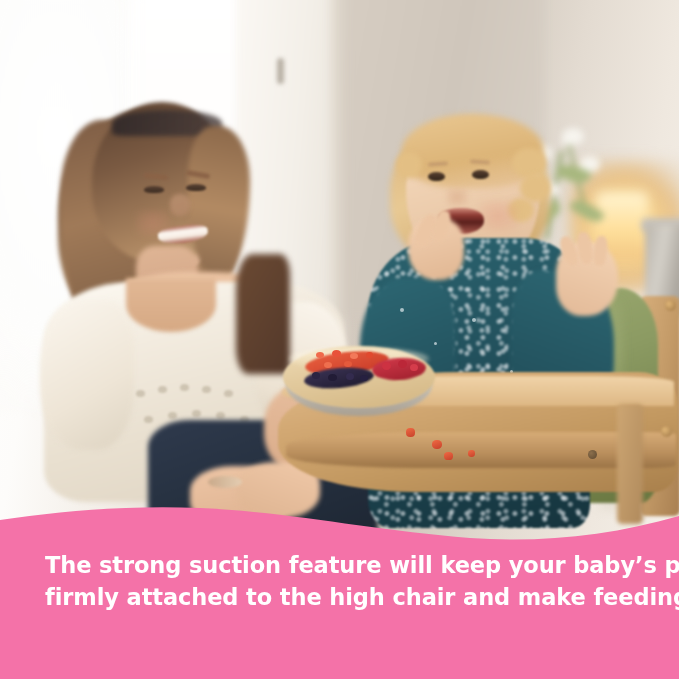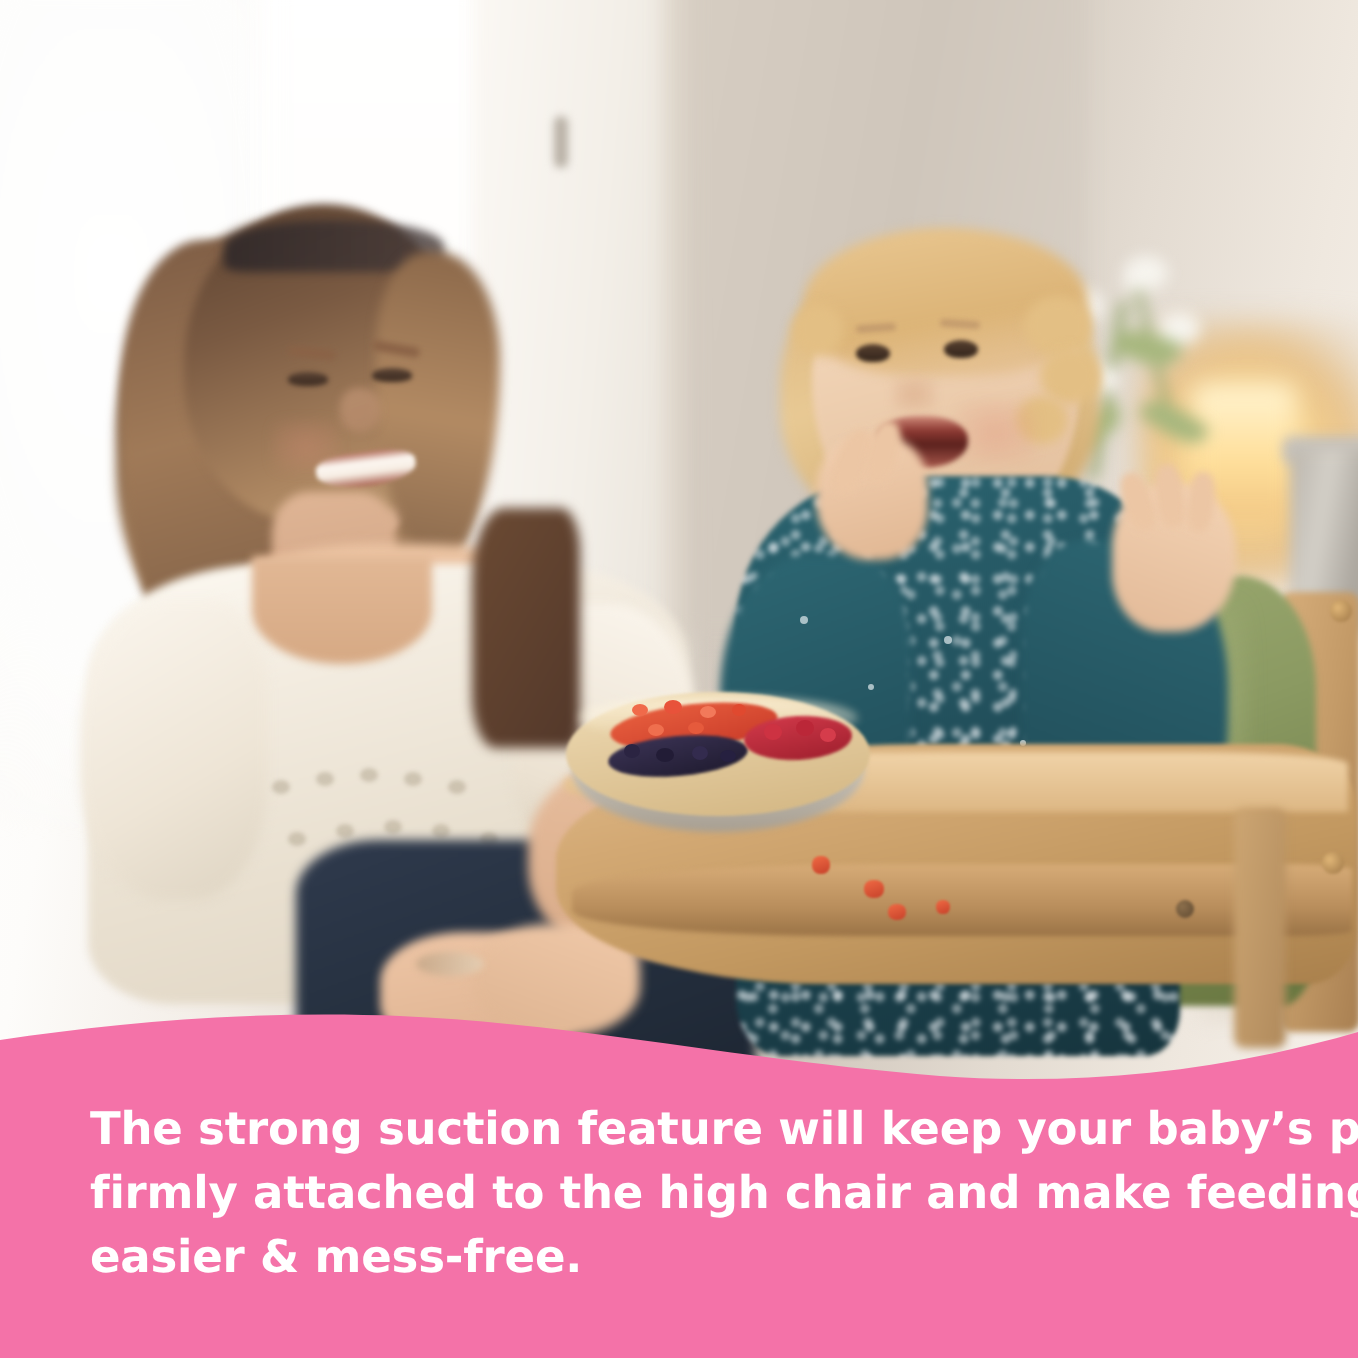--- a/index.html
+++ b/index.html
@@ -688,16 +688,15 @@
 
   <div class="banner">
     <svg width="679" height="679" viewBox="0 0 679 679" aria-hidden="true">
       <path id="wave-path" d="M0,679 L0,520 C60,511 130,505 200,508 C290,512 370,530 470,538 C540,543 610,536 679,516 L679,679 Z" fill="#F472A8"></path>
     </svg>
   </div>
 
   <div class="caption">
     <span class="cl">The strong suction feature will keep your baby’s plate</span>
     <span class="cl">firmly attached to the high chair and make feeding time</span>
-    <span class="cl">easier &amp; mess-free.</span>
   </div>
 
 </div>
 
 </body></html>

